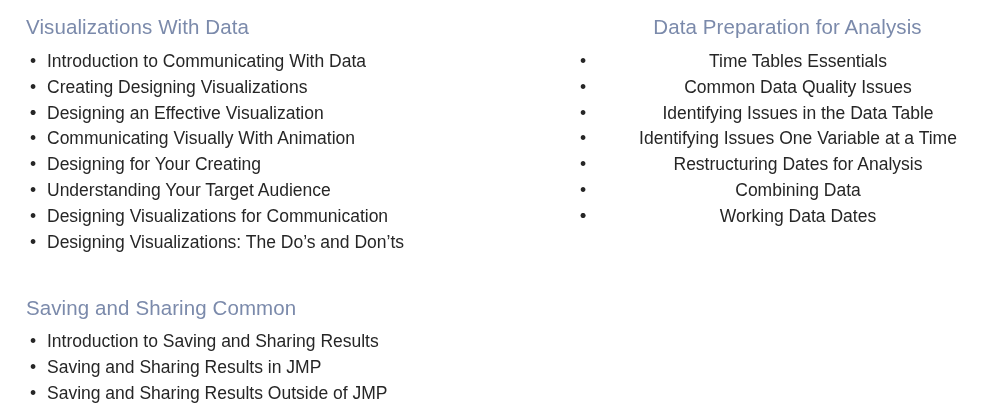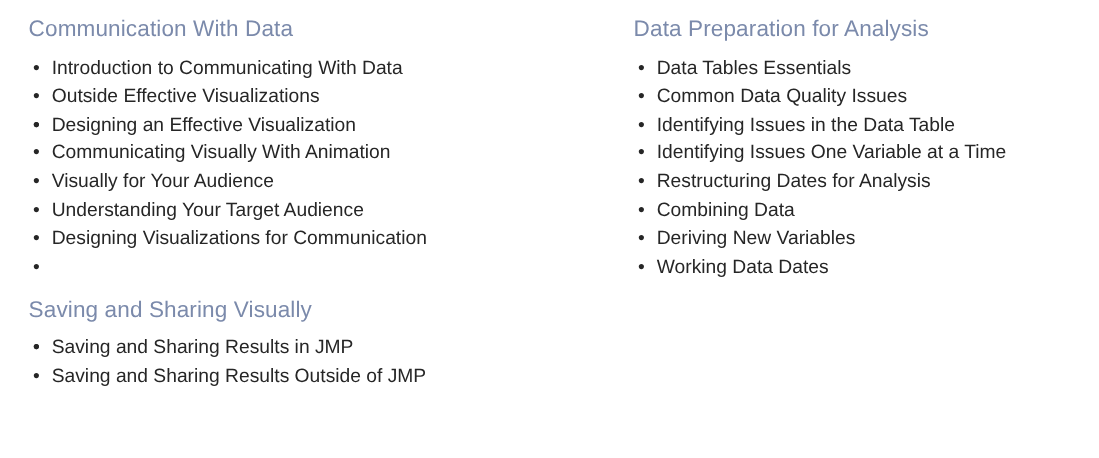--- a/index.html
+++ b/index.html
@@ -29,20 +29,21 @@
   }
   .col-left {
     width: 576px;
     padding-left: 26px;
     box-sizing: border-box;
   }
   .col-right {
     width: 423px;
     padding-left: 0px;
     box-sizing: border-box;
+    text-align: center;
   }
   .section {
     margin-bottom: 26px;
   }
   .section:last-child {
     margin-bottom: 0;
   }
   .section-title {
     font-size: 20.5px;
     font-weight: 400;
@@ -79,66 +80,68 @@
 </style>
 </head>
 <body>
 
 <div class="page">
   <div class="columns">
 
     <div class="col-left">
 
       <div class="section">
-        <h2 class="section-title">Communication With Data</h2>
+        <h2 class="section-title">Visualizations With Data</h2>
         <ul class="topic-list">
           <li>
             <span class="bullet">•</span>
             <span>Introduction to Communicating With Data</span>
           </li>
           <li>
             <span class="bullet">•</span>
-            <span>Outside Effective Visualizations</span>
+            <span>Creating Designing Visualizations</span>
           </li>
           <li>
             <span class="bullet">•</span>
           </li>
           <li>
             <span class="bullet">•</span>
             <span>Designing an Effective Visualization</span>
           </li>
           <li>
             <span class="bullet">•</span>
             <span>Communicating Visually With Animation</span>
           </li>
           <li>
             <span class="bullet">•</span>
-            <span>Visually for Your Audience</span>
+            <span>Designing for Your Creating</span>
           </li>
           <li>
             <span class="bullet">•</span>
             <span>Understanding Your Target Audience</span>
           </li>
           <li>
             <span class="bullet">•</span>
             <span>Designing Visualizations for Communication</span>
           </li>
           <li>
             <span class="bullet">•</span>
+            <span>Designing Visualizations: The Do’s and Don’ts</span>
           </li>
         </ul>
       </div>
 
       <div class="spacer-block"></div>
 
       <div class="section">
-        <h2 class="section-title">Saving and Sharing Visually</h2>
+        <h2 class="section-title">Saving and Sharing Common</h2>
         <ul class="topic-list">
           <li>
             <span class="bullet">•</span>
+            <span>Introduction to Saving and Sharing Results</span>
           </li>
           <li>
             <span class="bullet">•</span>
             <span>Saving and Sharing Results in JMP</span>
           </li>
           <li>
             <span class="bullet">•</span>
             <span>Saving and Sharing Results Outside of JMP</span>
           </li>
 
@@ -147,21 +150,21 @@
 
     </div>
 
     <div class="col-right">
 
       <div class="section">
         <h2 class="section-title">Data Preparation for Analysis</h2>
         <ul class="topic-list">
           <li>
             <span class="bullet">•</span>
-            <span>Data Tables Essentials</span>
+            <span>Time Tables Essentials</span>
           </li>
           <li>
             <span class="bullet">•</span>
             <span>Common Data Quality Issues</span>
           </li>
           <li>
             <span class="bullet">•</span>
             <span>Identifying Issues in the Data Table</span>
           </li>
           <li>
@@ -171,21 +174,20 @@
           <li>
             <span class="bullet">•</span>
             <span>Restructuring Dates for Analysis</span>
           </li>
           <li>
             <span class="bullet">•</span>
             <span>Combining Data</span>
           </li>
           <li>
             <span class="bullet">•</span>
-            <span>Deriving New Variables</span>
           </li>
           <li>
             <span class="bullet">•</span>
             <span>Working Data Dates</span>
           </li>
         </ul>
       </div>
 
     </div>
 

